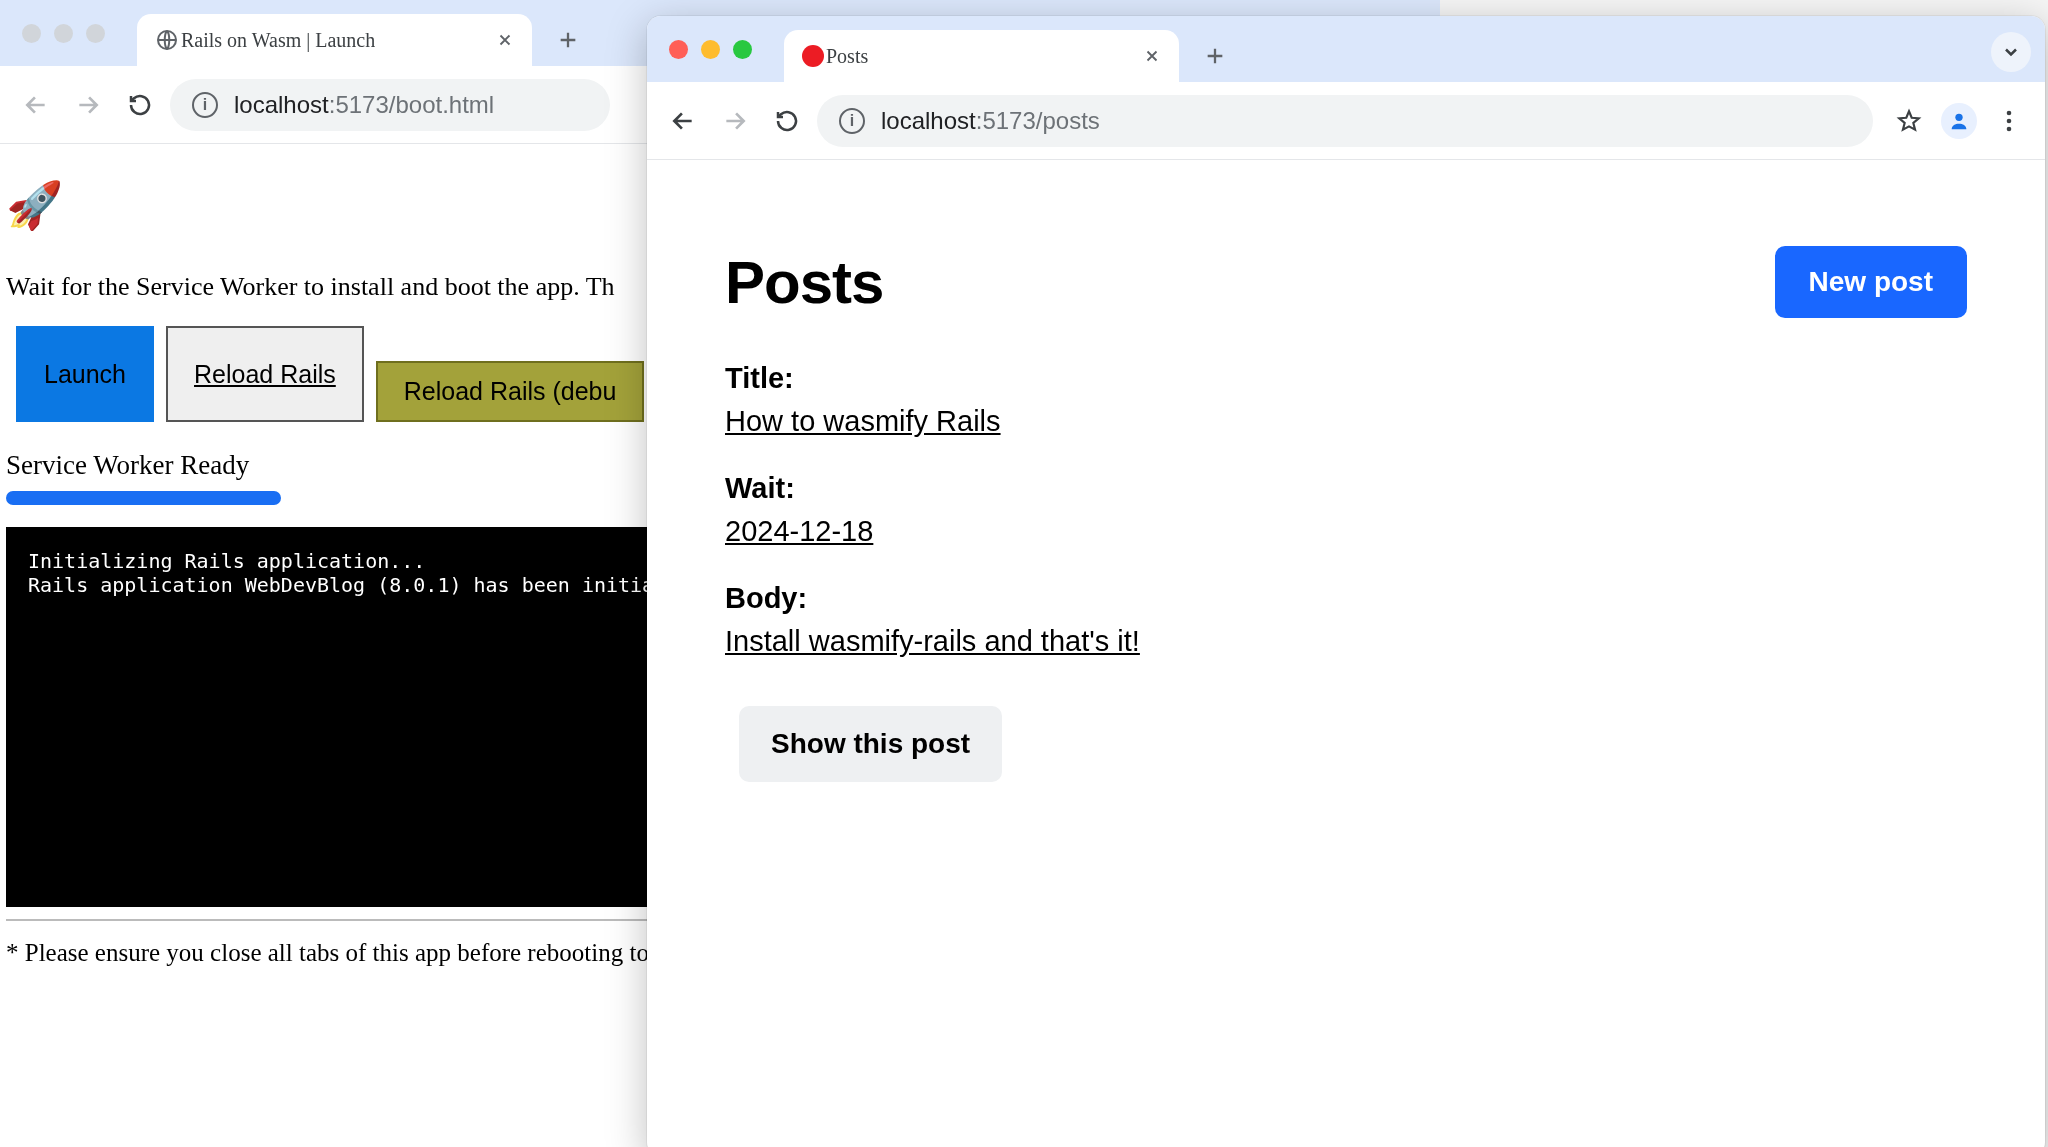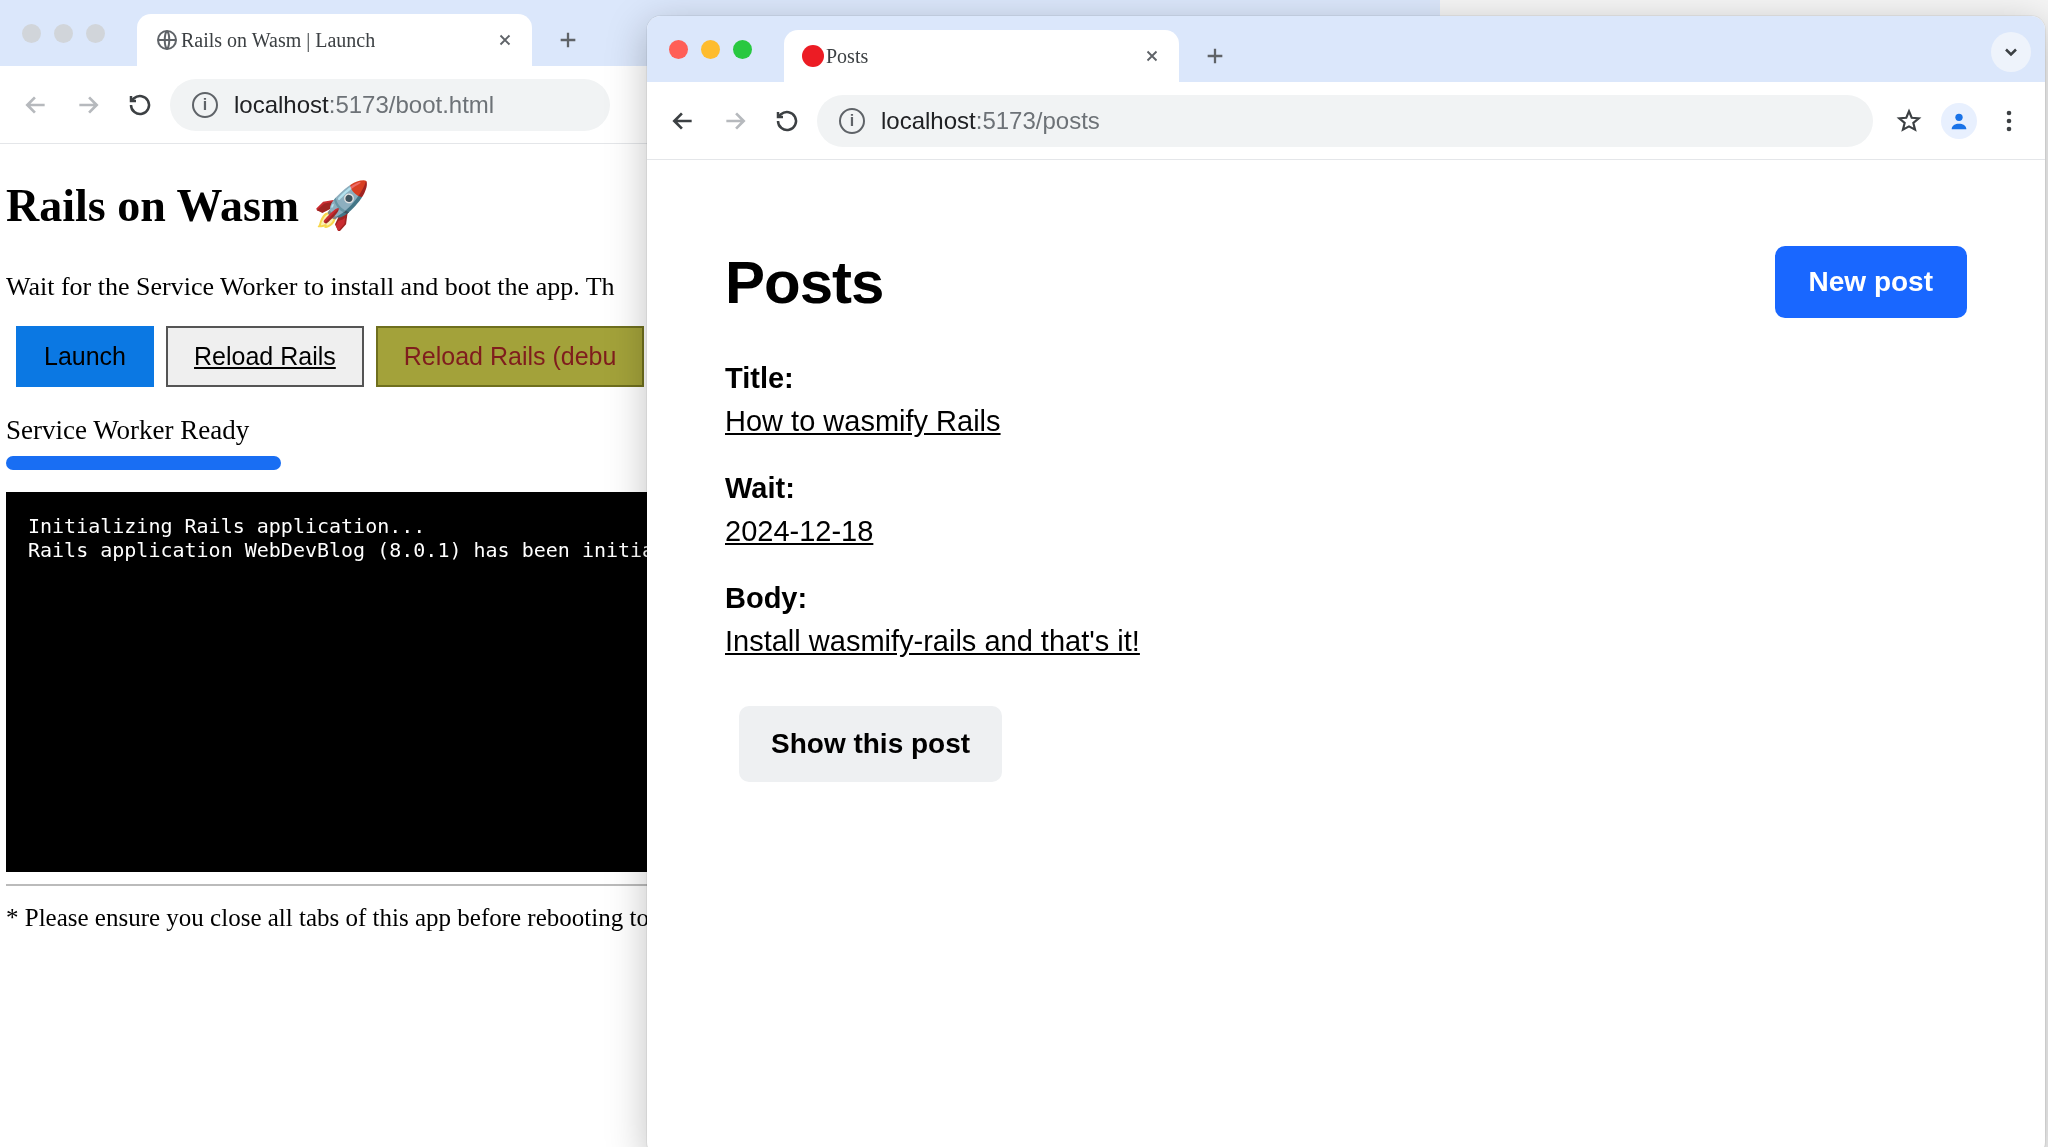--- a/index.html
+++ b/index.html
@@ -90,21 +90,21 @@
   .toolbar-right{display:flex;align-items:center;gap:6px;margin-left:6px;}
   .avatar-btn{width:36px;height:36px;border-radius:50%;background:#e8f0fe;display:flex;align-items:center;justify-content:center;}
   
   .content-back{padding:24px 6px 12px 6px;font-family:"Times New Roman",serif;color:#000;}
   .content-back h1{font-size:46px;font-weight:700;margin:10px 0 40px 0;display:flex;align-items:center;gap:14px;}
   .content-back p{font-size:26px;margin:0 0 24px 0;}
   .btnrow{display:flex;gap:12px;margin-bottom:28px;font-family:-apple-system,Arial,sans-serif;}
   .btn{font-size:25px;padding:14px 26px;border:2px solid #555;cursor:pointer;}
   .btn.launch{background:var(--btn-blue);color:#000000;border-color:var(--btn-blue);margin-left:10px;}
   .btn.reload{background:#efefef;color:#000;text-decoration:underline;}
-  .btn.debug{background:var(--btn-olive);color:#7f1d1d;border-color:#6f6f1e;}
+  .btn.debug{background:var(--btn-olive);color:#000000;border-color:#6f6f1e;margin-top:35px;}
   .swstatus{font-size:27px;margin:4px 0 10px 0;}
   .progress{width:275px;height:14px;border-radius:8px;background:var(--progress);margin-bottom:22px;}
   .console{
     background:#000;color:#fff;font-family:Menlo,Consolas,monospace;font-size:20px;
     padding:22px;height:380px;white-space:pre;overflow:hidden;margin-bottom:12px;
   }
   .content-back hr{border:none;border-top:2px solid #bbb;margin:6px 0 18px 0;}
   .footnote{font-size:25px;}
   
   .content-front{padding:86px 78px;font-family:-apple-system,Arial,sans-serif;color:#000;}
@@ -165,21 +165,20 @@
     </div>
     <div class="addr" style="max-width:440px;">
       <span class="info">i</span>
       <span>
         <span class="host">localhost</span><span class="path">:5173/boot.html</span>
       </span>
     </div>
   </div>
   <div class="content-back">
     <h1>
-      <span>Rails on Wasm</span>
       <span>🚀</span>
     </h1>
     <p>Wait for the Service Worker to install and boot the app. Th</p>
     <div class="btnrow">
       <button class="btn launch">Launch</button>
       <button class="btn reload">Reload Rails</button>
       <button class="btn debug">Reload Rails (debu</button>
     </div>
     <div class="swstatus">Service Worker Ready</div>
     <div class="progress"></div>

